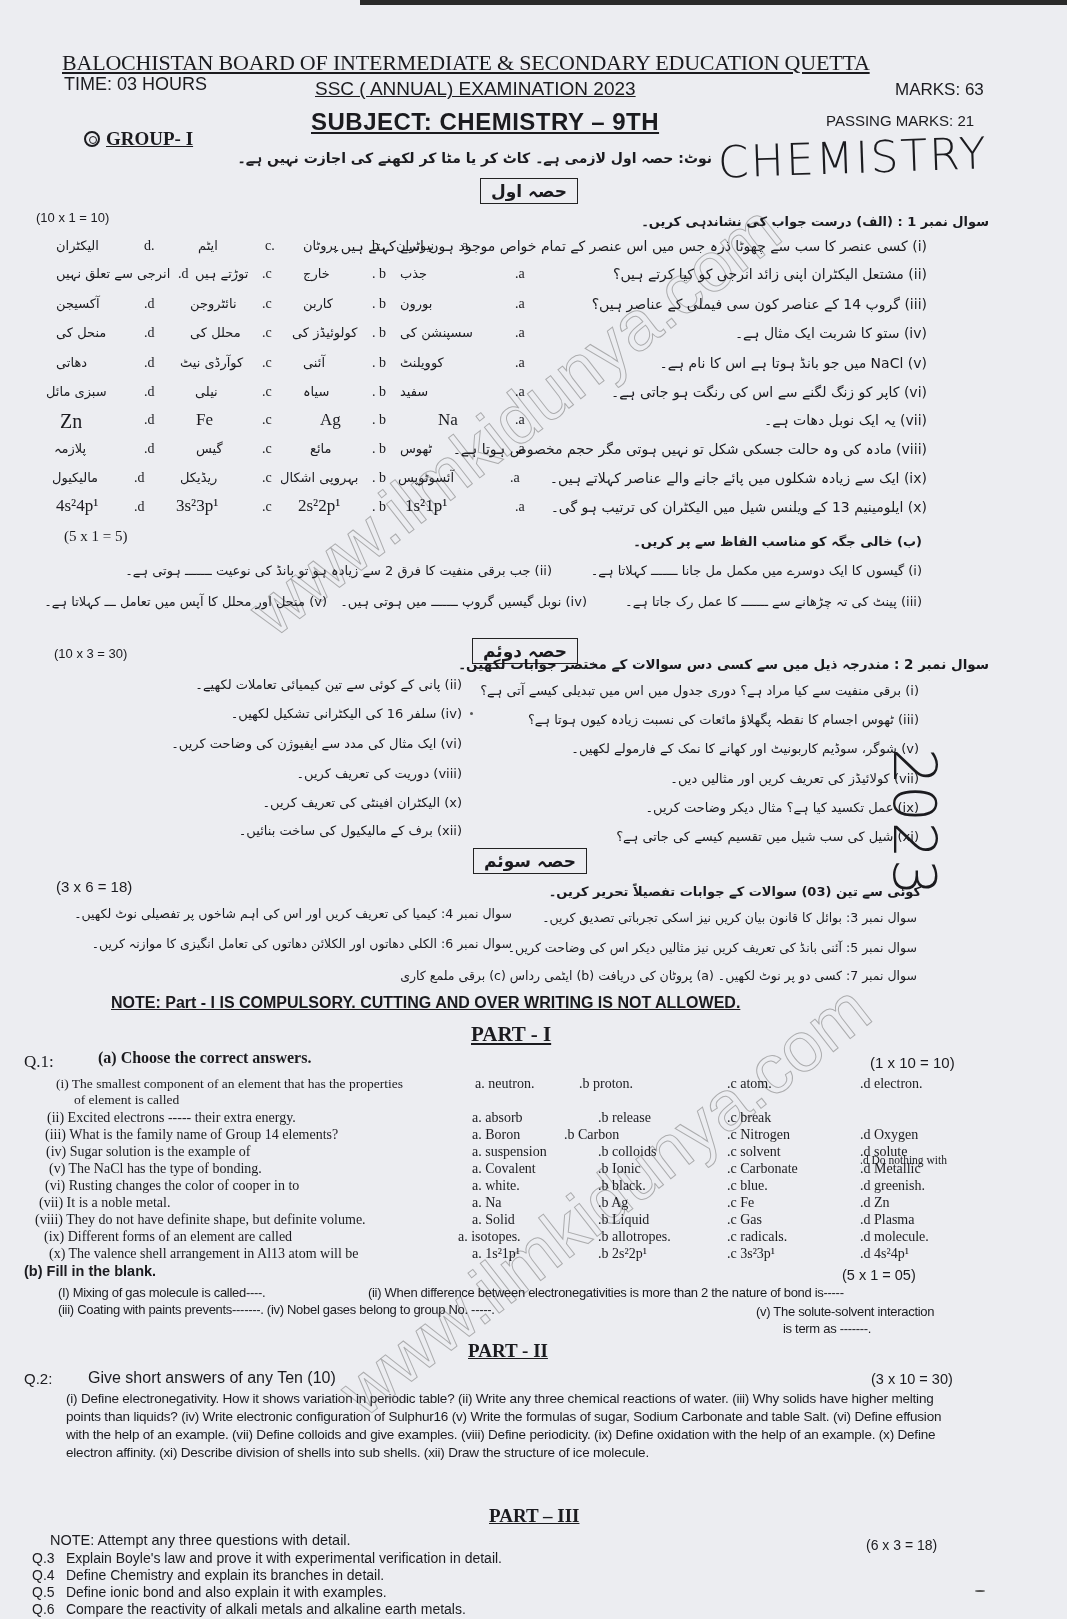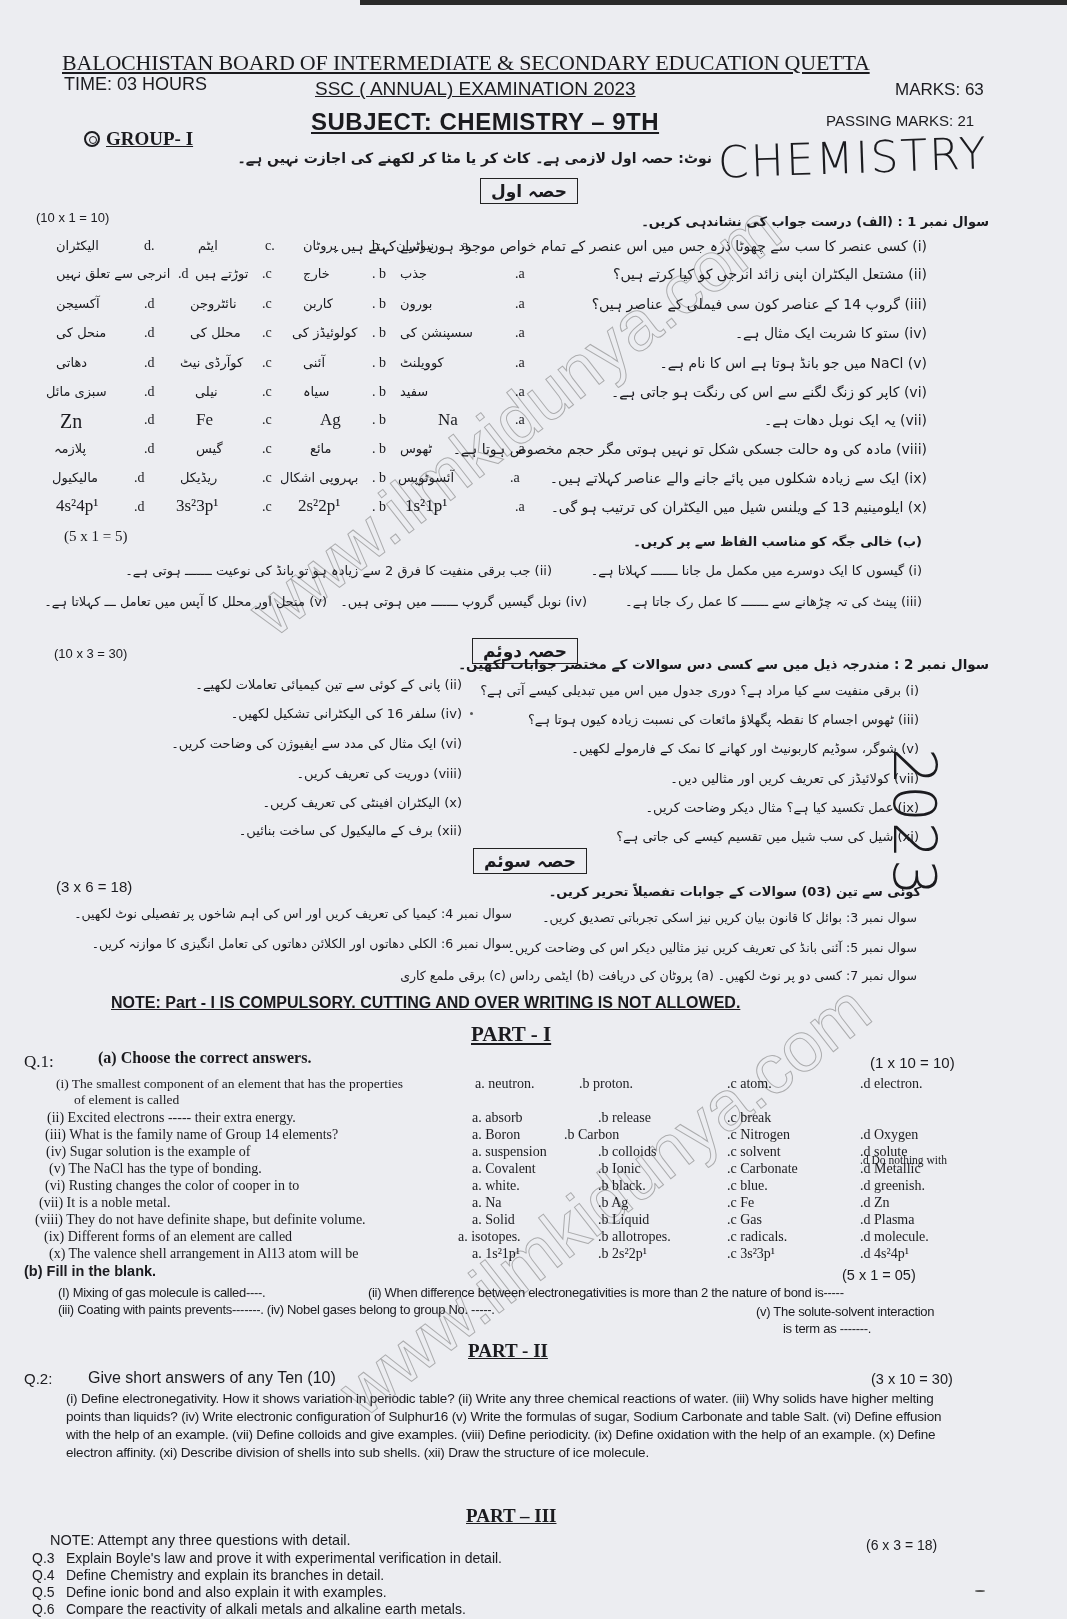--- a/index.html
+++ b/index.html
@@ -303,21 +303,21 @@
   <div class="abs sans" style="left:58px;top:1302px;font-size:13px;letter-spacing:-0.3px;">(iii)  Coating with paints prevents-------. (iv)  Nobel gases belong to group No. -----.</div>
   <div class="abs sans" style="left:756px;top:1304px;font-size:13px;letter-spacing:-0.3px;">(v)  The solute-solvent interaction</div>
   <div class="abs sans" style="left:783px;top:1321px;font-size:13px;letter-spacing:-0.3px;">is term as -------.</div>
 
   <div class="abs part-head" style="left:468px;top:1340px;font-size:19px;">PART - II</div>
   <div class="abs sans" style="left:24px;top:1370px;font-size:15px;">Q.2:</div>
   <div class="abs sans" style="left:88px;top:1369px;font-size:16px;">Give short answers of any Ten (10)</div>
   <div class="abs sans" style="left:871px;top:1371px;font-size:14.5px;">(3 x 10 = 30)</div>
   <div class="abs para" style="left:66px;top:1390px;width:880px;font-size:13.5px;line-height:18px;letter-spacing:-0.2px;">(i) Define electronegativity. How it shows variation in periodic table? (ii) Write any three chemical reactions of water. (iii) Why solids have higher melting points than liquids? (iv) Write electronic configuration of Sulphur16 (v) Write the formulas of sugar, Sodium Carbonate and table Salt. (vi) Define effusion with the help of an example. (vii) Define colloids and give examples. (viii) Define periodicity. (ix) Define oxidation with the help of an example. (x) Define electron affinity. (xi) Describe division of shells into sub shells. (xii) Draw the structure of ice molecule.</div>
 
-  <div class="abs part-head" style="left:466px;top:1505px;font-size:19px;text-align:right;">PART – III</div>
+  <div class="abs part-head" style="left:489px;top:1505px;font-size:19px;text-align:right;">PART – III</div>
   <div class="abs sans" style="left:50px;top:1532px;font-size:14.5px;">NOTE: Attempt any three questions with detail.</div>
   <div class="abs sans" style="left:866px;top:1537px;font-size:14px;">(6 x 3 = 18)</div>
   <div class="abs q-list" style="left:32px;top:1550px;">
     <div><b>Q.3</b> <span>Explain Boyle's law and prove it with experimental verification in detail.</span></div>
     <div><b>Q.4</b> <span>Define Chemistry and explain its branches in detail.</span></div>
     <div><b>Q.5</b> <span>Define ionic bond and also explain it with examples.</span></div>
     <div><b>Q.6</b> <span>Compare the reactivity of alkali metals and alkaline earth metals.</span></div>
   </div>
 
   <div class="dot" style="left:470px;top:712px;"></div>

